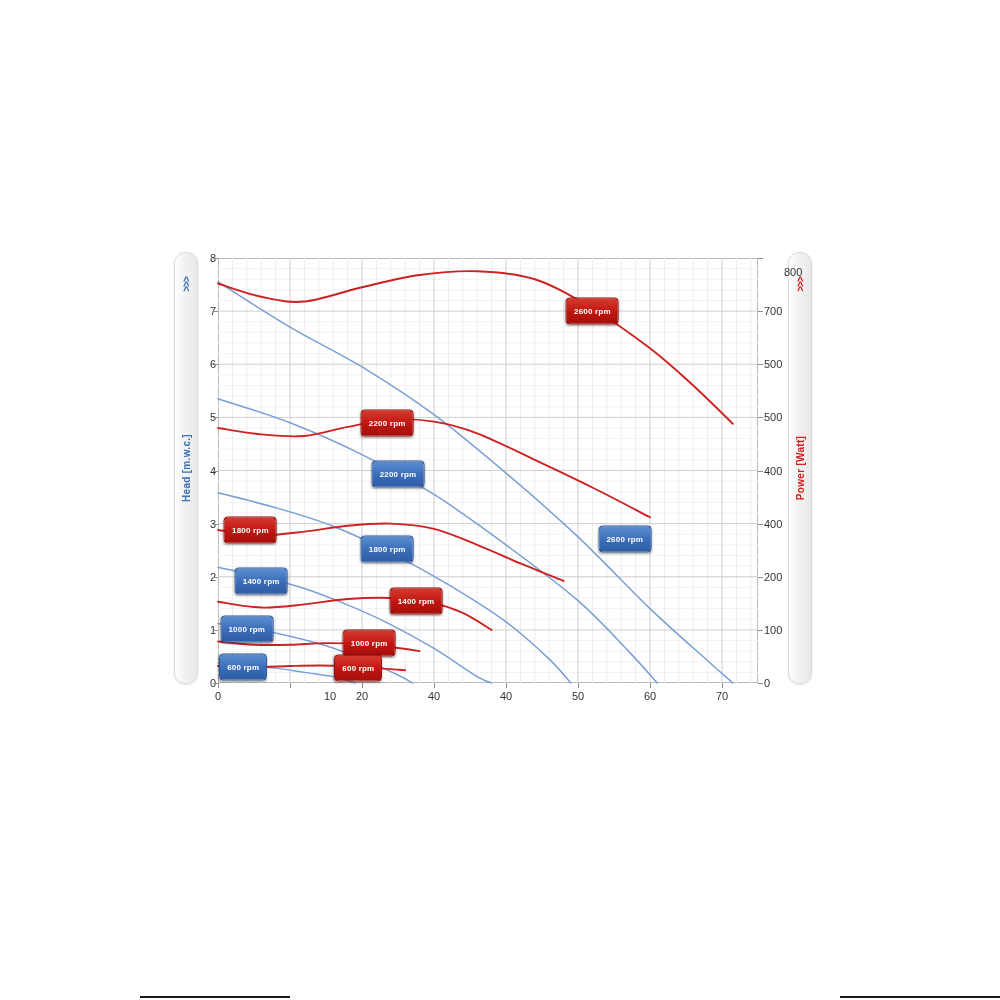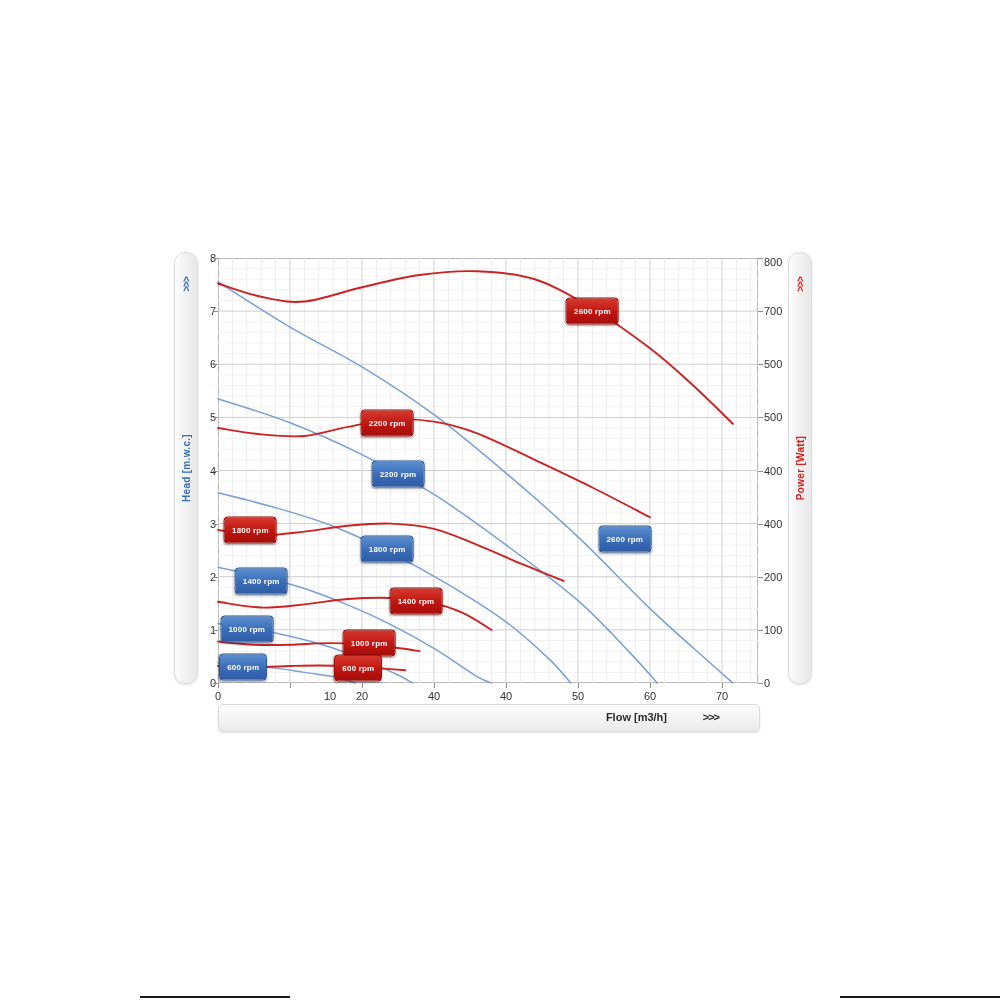--- a/index.html
+++ b/index.html
@@ -94,24 +94,20 @@
     <div class="vbar" id="left-axis-bar">
       <span class="vchev">&gt;&gt;&gt;</span>
       <span class="vtxt">Head [m.w.c.]</span>
     </div>
 
     <div class="vbar" id="right-axis-bar">
       <span class="vchev">&gt;&gt;&gt;</span>
       <span class="vtxt">Power  [Watt]</span>
     </div>
 
-    <div id="bottom-axis-bar">
-      <span class="htxt">Flow [m3/h]</span>
-      <span class="hchev">&gt;&gt;&gt;</span>
-    </div>
 
     <div id="plot">
       <div id="plot-frame"></div>
       <svg class="layer" id="grid-layer">
           <line x1="14.4" y1="0" x2="14.4" y2="425" stroke="#ededed" stroke-width="1"></line>
           <line x1="28.8" y1="0" x2="28.8" y2="425" stroke="#ededed" stroke-width="1"></line>
           <line x1="43.2" y1="0" x2="43.2" y2="425" stroke="#ededed" stroke-width="1"></line>
           <line x1="57.6" y1="0" x2="57.6" y2="425" stroke="#ededed" stroke-width="1"></line>
           <line x1="86.4" y1="0" x2="86.4" y2="425" stroke="#ededed" stroke-width="1"></line>
           <line x1="100.80000000000001" y1="0" x2="100.80000000000001" y2="425" stroke="#ededed" stroke-width="1"></line>
@@ -229,21 +225,21 @@
           <div class="ytick2" style="top: 265.625px;">400</div>
           <div class="tickmark" style="left: 540px; top: 265.625px; width: 5px; height: 1px;"></div>
           <div class="ytick2" style="top: 212.5px;">400</div>
           <div class="tickmark" style="left: 540px; top: 212.5px; width: 5px; height: 1px;"></div>
           <div class="ytick2" style="top: 159.375px;">500</div>
           <div class="tickmark" style="left: 540px; top: 159.375px; width: 5px; height: 1px;"></div>
           <div class="ytick2" style="top: 106.25px;">500</div>
           <div class="tickmark" style="left: 540px; top: 106.25px; width: 5px; height: 1px;"></div>
           <div class="ytick2" style="top: 53.125px;">700</div>
           <div class="tickmark" style="left: 540px; top: 53.125px; width: 5px; height: 1px;"></div>
-          <div class="ytick2" style="top: 4px;">800</div>
+          <div class="ytick2" style="top: 14px; margin-left: 20px;">800</div>
           <div class="tickmark" style="left: 540px; top: 0px; width: 5px; height: 1px;"></div>
           <div class="xtick" style="left: 0px;">0</div>
           <div class="tickmark" style="left: 0px; top: 425px; width: 1px; height: 5px;"></div>
           <div class="xtick" style="left: 72px; margin-left: 40px;">10</div>
           <div class="tickmark" style="left: 72px; top: 425px; width: 1px; height: 5px;"></div>
           <div class="xtick" style="left: 144px;">20</div>
           <div class="tickmark" style="left: 144px; top: 425px; width: 1px; height: 5px;"></div>
           <div class="xtick" style="left: 216px;">40</div>
           <div class="tickmark" style="left: 216px; top: 425px; width: 1px; height: 5px;"></div>
           <div class="xtick" style="left: 288px;">40</div>

